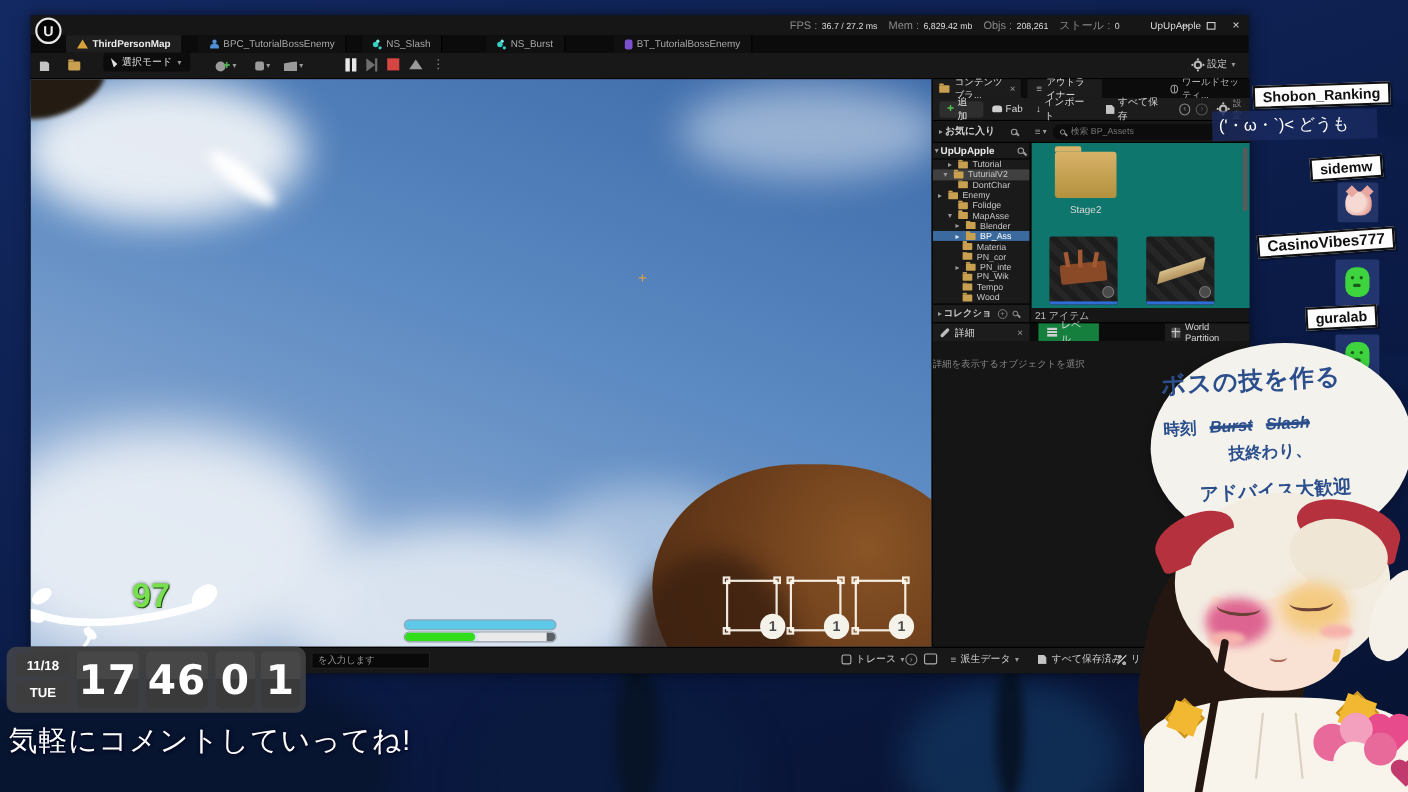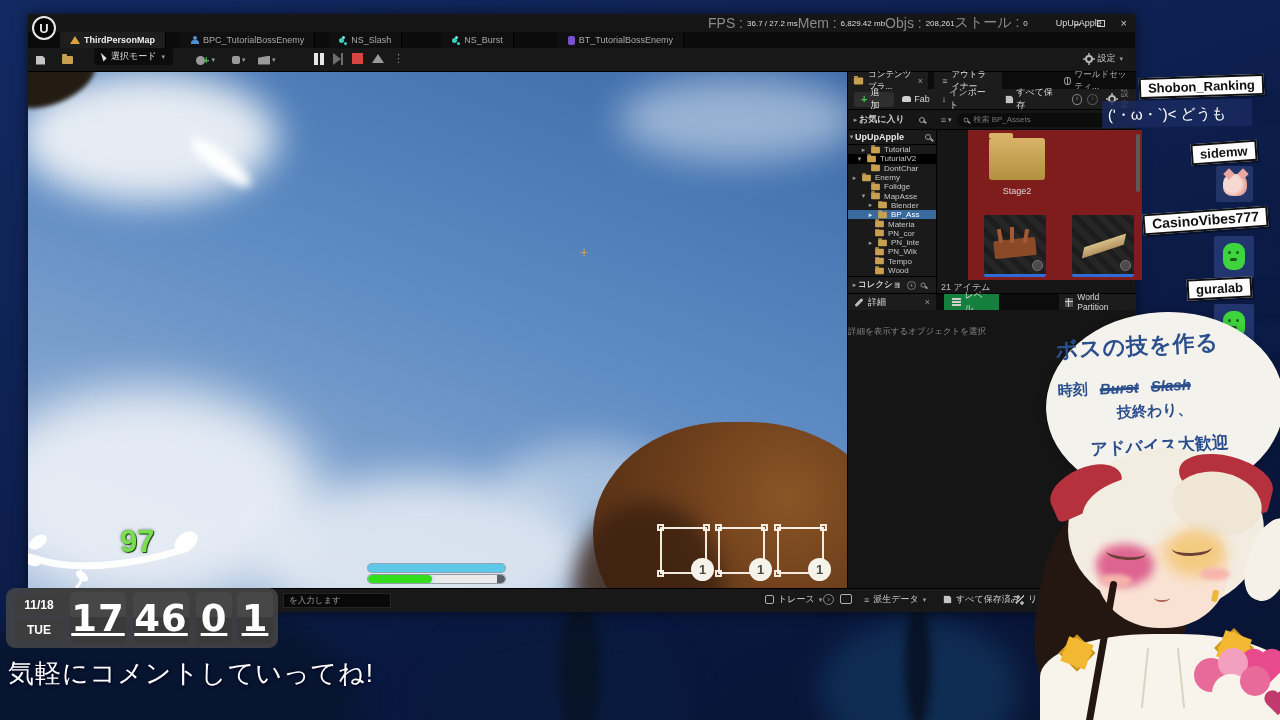--- a/index.html
+++ b/index.html
@@ -9,21 +9,21 @@
   .abs{position:absolute;}
   .row{display:flex;align-items:center;}
 
   
   .bgblob{position:absolute;border-radius:50%;filter:blur(14px);}
 
   
   .editor{position:absolute;left:28px;top:14px;width:1107px;height:598px;background:#141414;box-shadow:0 0 12px rgba(0,0,0,.6);}
   .titlebar{position:absolute;left:0;top:0;width:1107px;height:18px;background:#161616;}
   .menu-item{font-size:9px;color:#cfcfcf;padding:0 9px;line-height:18px;display:inline-block;}
-  .stat-label{font-size:14px;color:#8b8b8b;}
+  .stat-label{font-size:10px;color:#8b8b8b;margin-left:10px;}
   .stat-value{font-size:8px;color:#dedede;margin-left:4px;}
   .tabbar{position:absolute;left:0;top:18px;width:1107px;height:16px;background:#0b0b0b;display:flex;align-items:flex-end;}
   .etab{display:flex;align-items:center;gap:4px;height:16px;padding:0 10px;font-size:9px;color:#a8a8a8;background:#101010;border-right:1px solid #000;}
   .etab.active{background:#1e1e1e;color:#ececec;}
   .toolbar{position:absolute;left:0;top:34px;width:1107px;height:24px;background:#181818;border-bottom:1px solid #000;}
   .tbtn{display:inline-flex;align-items:center;justify-content:center;height:18px;color:#cfcfcf;}
   .pill{background:#0c0c0c;border-radius:3px;color:#e0e0e0;font-size:9px;padding:0 8px;height:17px;display:inline-flex;align-items:center;gap:5px;}
 
   
   .mapicon{width:0;height:0;border-left:5px solid transparent;border-right:5px solid transparent;border-bottom:8px solid #d9a13c;}
@@ -43,34 +43,34 @@
   .gridic{width:9px;height:9px;background:
      linear-gradient(#cfcfcf,#cfcfcf) 0 3px/9px 1px no-repeat,
      linear-gradient(#cfcfcf,#cfcfcf) 3px 0/1px 9px no-repeat,
      #555;}
   .chev{font-size:7px;color:#9a9a9a;}
   .circbtn{width:11px;height:11px;border:1.5px solid #8a8a8a;border-radius:50%;color:#8a8a8a;font-size:8px;display:inline-flex;align-items:center;justify-content:center;line-height:1;}
 
   
   .tree-row{display:flex;align-items:center;gap:3px;height:9.3px;font-size:8px;color:#c6c6c6;white-space:nowrap;overflow:hidden;}
   .tree-row .folder{transform:scale(.8);}
-  .tree-row.hl{background:#000000;}
+  .tree-row.hl{background:#404040;}
   .tree-row.sel{background:#3a6a9e;color:#fff;}
   .arr{width:7px;font-size:7px;color:#9a9a9a;text-align:center;flex:0 0 auto;}
 
   
   .slot{position:absolute;width:47px;height:47px;border:2.5px solid rgba(255,250,240,.92);}
   .slot .corner{position:absolute;width:7px;height:7px;border:2px solid rgba(255,250,240,.92);background:transparent;}
   .slot .badge{position:absolute;right:-9px;bottom:-9px;width:23px;height:23px;border-radius:50%;background:#f5f2ea;color:#4a4a4a;font-weight:bold;font-size:13px;display:flex;align-items:center;justify-content:center;}
 
   
   .tag{position:absolute;background:#fdfdfd;border:2px solid #101010;color:#101010;font-weight:bold;font-size:13px;padding:0 7px;line-height:17px;box-shadow:2px 2px 0 rgba(0,0,0,.35);white-space:nowrap;}
 
   
-  .flipcard{position:absolute;background:linear-gradient(#474747 0 49%,#3a3a3a 49% 100%);border-radius:5px;color:#fff;font-weight:bold;display:flex;align-items:center;justify-content:center;font-size:37px;letter-spacing:1px;font-family:"DejaVu Sans",sans-serif;text-decoration:underline;}
+  .flipcard{position:absolute;background:linear-gradient(#474747 0 49%,#3a3a3a 49% 100%);border-radius:5px;color:#fff;font-weight:bold;display:flex;align-items:center;justify-content:center;font-size:37px;letter-spacing:1px;font-family:"DejaVu Sans",sans-serif;}
   .minicard{position:absolute;background:#3d3d3d;border-radius:3px;color:#fff;font-weight:bold;font-size:12px;display:flex;align-items:center;justify-content:center;}
 
   .heart{position:absolute;background:#e84b8c;transform:rotate(-45deg);}
   .heart::before,.heart::after{content:'';position:absolute;background:inherit;border-radius:50%;width:100%;height:100%;}
   .heart::before{top:-50%;left:0;}
   .heart::after{left:50%;top:0;}
 </style>
 </head>
 <body>
 
@@ -350,21 +350,21 @@
           </div>
       </div>
 
       <div class="abs row" style="left:0;top:204px;width:89px;height:17px;background:#1c1c1c;border-top:1px solid #000;border-right:1px solid #000;">
         <span class="arr" style="margin-left:3px;">▸</span>
         <span style="font-size:8.5px;color:#d0d0d0;font-weight:bold;">コレクショ</span>
         <span class="circbtn" style="margin-left:4px;transform:scale(.8);">+</span>
         <span class="mag" style="margin-left:3px;transform:scale(.85);"></span>
       </div>
 
-      <div class="abs" style="left:90px;top:58px;width:174px;height:150px;background:#7f1d1d;overflow:hidden;margin-left:30px;">
+      <div class="abs" style="left:90px;top:58px;width:198px;height:150px;background:#0f766e;overflow:hidden;">
         <div class="abs" style="right:2px;top:4px;width:4px;height:58px;background:#5a5a5a;border-radius:2px;"></div>
 
         <div class="abs" style="left:14px;top:8px;width:70px;text-align:center;">
           <div style="margin:0 auto;width:56px;height:42px;background:linear-gradient(#d8b268,#b3913e);border-radius:3px;position:relative;">
             <div style="position:absolute;top:-5px;left:0;width:24px;height:5px;background:#d8b268;border-radius:2px 2px 0 0;"></div>
           </div>
           <div style="font-size:9px;color:#d8d8d8;margin-top:6px;">Stage2</div>
         </div>
 
 

